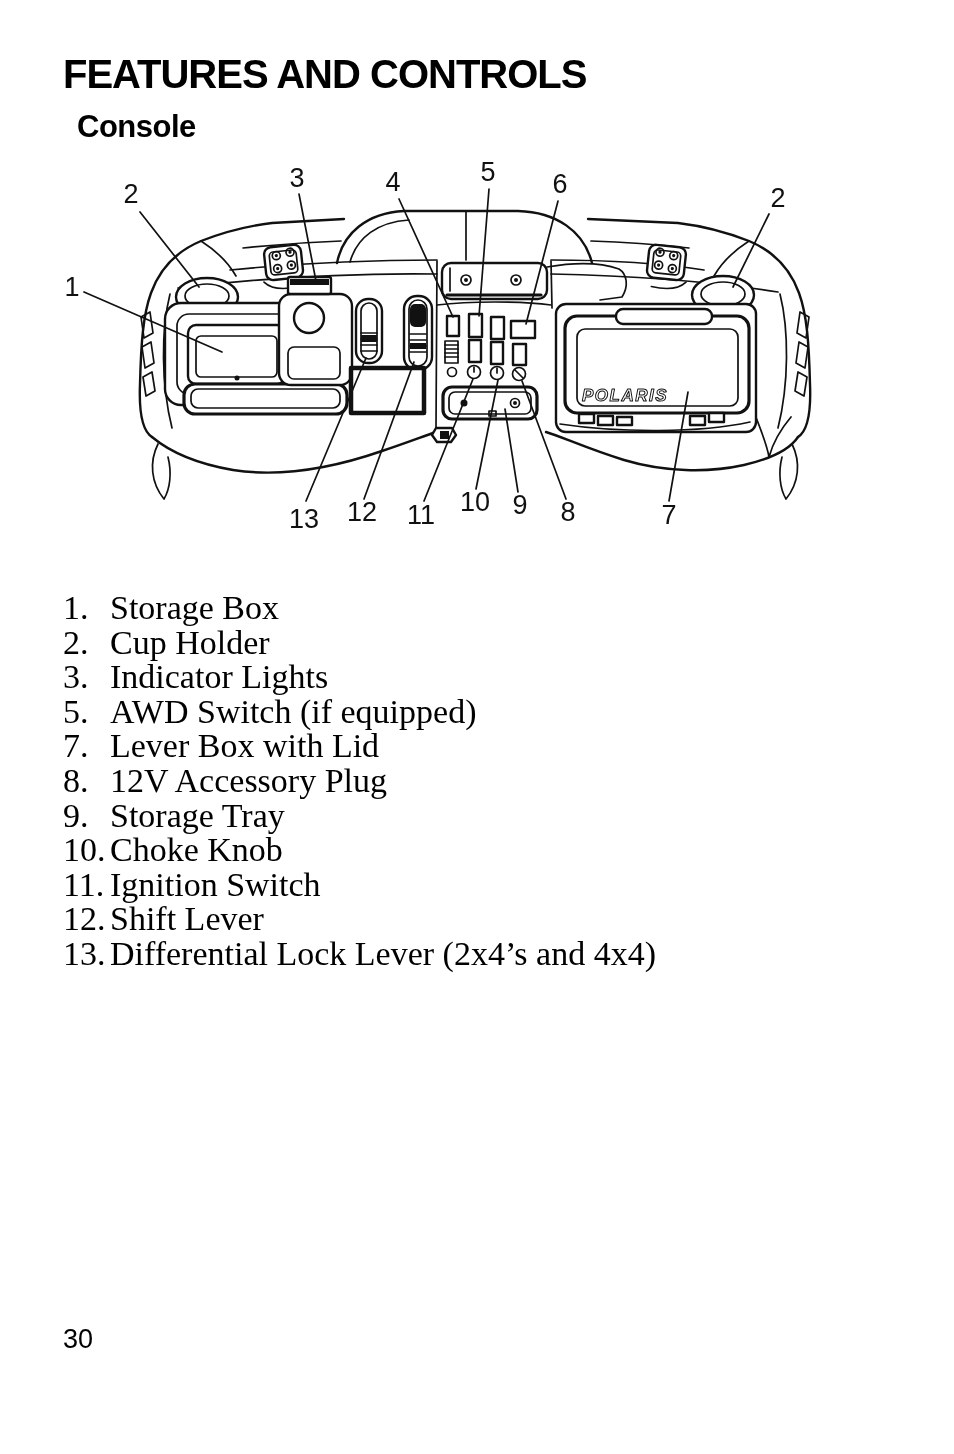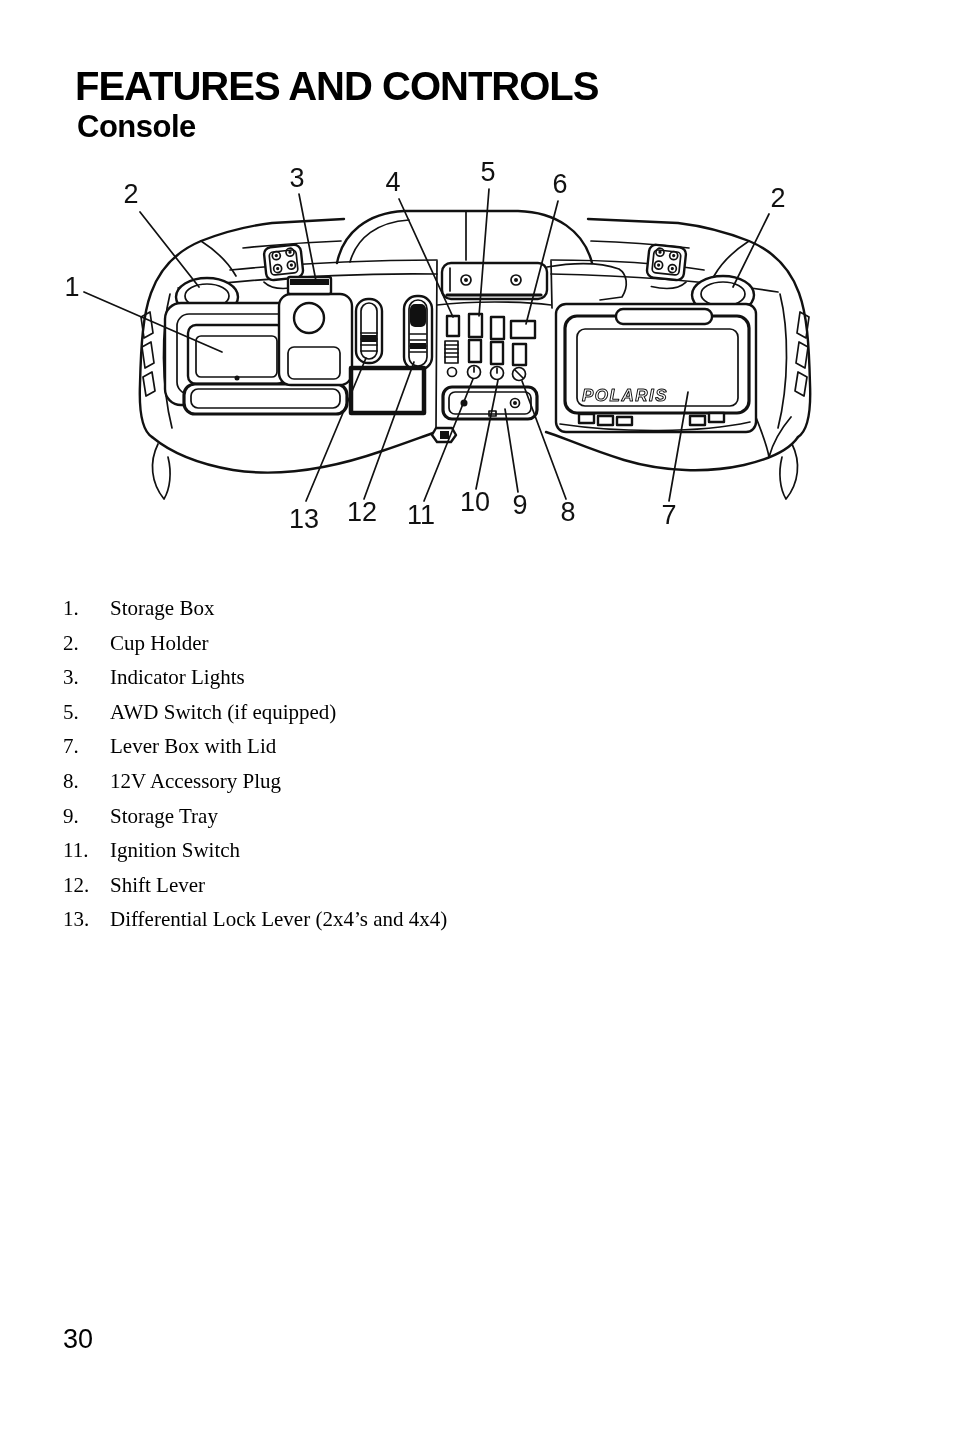--- a/index.html
+++ b/index.html
@@ -1,40 +1,40 @@
 <!DOCTYPE html>
 <html><head>
 <meta charset="utf-8">
 <style>
   html,body{margin:0;padding:0;background:#e8e8e8;}
   .page{
     position:relative;width:954px;height:1454px;background:#ffffff;
     font-family:"Liberation Sans",sans-serif;color:#000;overflow:hidden;margin:0 auto;
   }
   .title{
-    position:absolute;left:63px;top:52px;margin:12px;
+    position:absolute;left:63px;top:52px;margin:0;
     font:bold 40px/1.1 "Liberation Sans",sans-serif;letter-spacing:-1px;color:#000;
   }
   .subtitle{
     position:absolute;left:63px;top:96px;margin:14px;
     font:bold 31px/1.1 "Liberation Sans",sans-serif;letter-spacing:-0.5px;color:#000;
   }
   .diagram{position:absolute;left:0;top:0;width:954px;height:560px;}
   svg{display:block;}
   .ln{stroke:#111;fill:none;stroke-width:1.7;stroke-linecap:round;stroke-linejoin:round;}
   .s2{stroke-width:2.4;} .s3{stroke-width:3.2;} .s4{stroke-width:4.5;}
   .wf{fill:#ffffff;}
   .bk{fill:#111;stroke:none;}
   .co{font:27px "Liberation Sans",sans-serif;fill:#111;stroke:none;}
   .brand{
     font:italic bold 17px "Liberation Sans",sans-serif;letter-spacing:1.5px;
     fill:#fff;stroke:#111;stroke-width:1;
   }
   .legend{position:absolute;left:63px;top:591px;font-family:"Liberation Serif",serif;
-    font-size:21px;color:#000;}
+    font-size:34px;color:#000;}
   .legend .row{height:34.6px;line-height:34.6px;white-space:nowrap;}
   .legend .num{display:inline-block;width:47px;}
   .pageno{position:absolute;left:63px;top:1324px;font:27px "Liberation Sans",sans-serif;color:#000000;}
 </style>
 </head>
 <body>
 
 <div class="page">
 
   <h1 class="title">FEATURES AND CONTROLS</h1>
@@ -259,19 +259,20 @@
   </div>
 
   <div class="legend">
     <div class="row"><span class="num">1.</span><span>Storage Box</span></div>
     <div class="row"><span class="num">2.</span><span>Cup Holder</span></div>
     <div class="row"><span class="num">3.</span><span>Indicator Lights</span></div>
     <div class="row"><span class="num">5.</span><span>AWD Switch (if equipped)</span></div>
     <div class="row"><span class="num">7.</span><span>Lever Box with Lid</span></div>
     <div class="row"><span class="num">8.</span><span>12V Accessory Plug</span></div>
     <div class="row"><span class="num">9.</span><span>Storage Tray</span></div>
+    <div class="row"><span class="num">10.</span><span>Choke Knob</span></div>
     <div class="row"><span class="num">11.</span><span>Ignition Switch</span></div>
     <div class="row"><span class="num">12.</span><span>Shift Lever</span></div>
     <div class="row"><span class="num">13.</span><span>Differential Lock Lever (2x4’s and 4x4)</span></div>
   </div>
 
   <div class="pageno">30</div>
 </div>
 
 </body></html>

